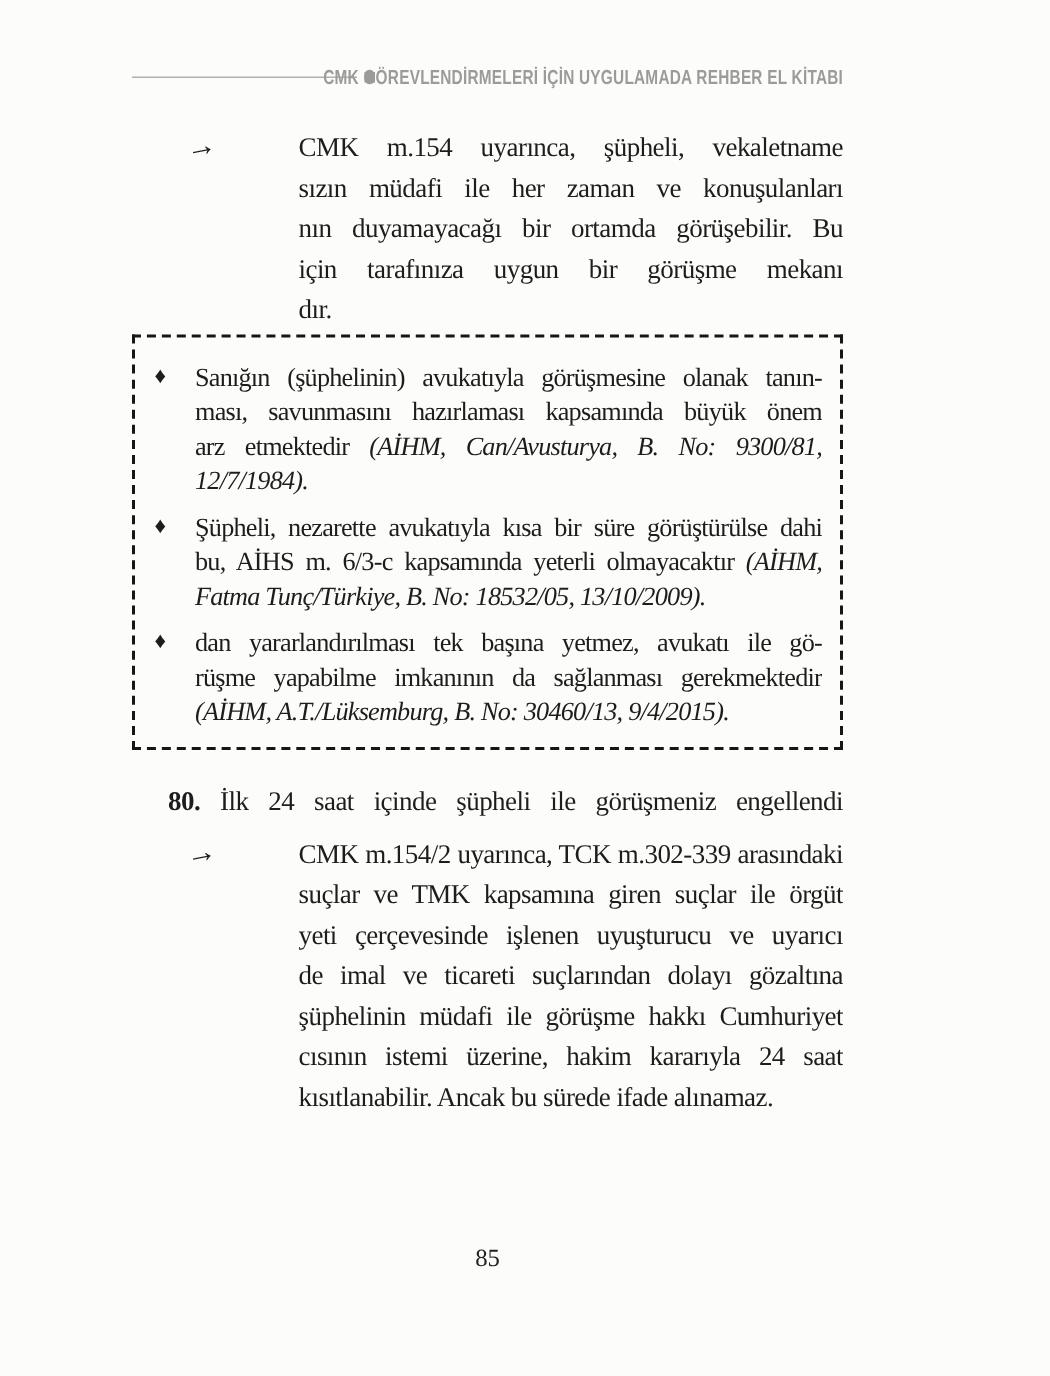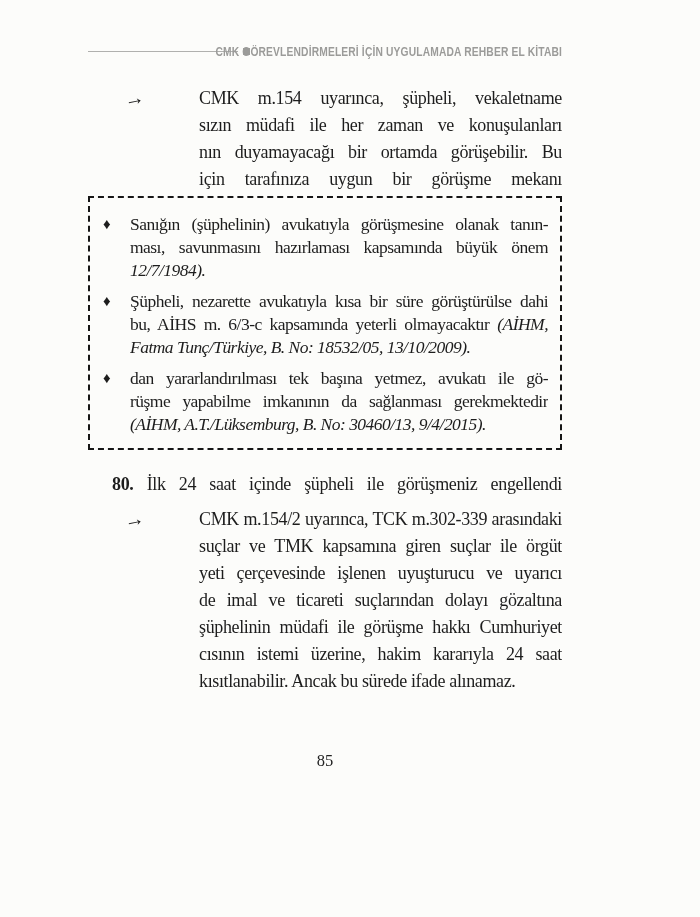--- a/index.html
+++ b/index.html
@@ -66,21 +66,21 @@
   }
   .box-line.last { text-align: left; text-align-last: auto; }
 
   
   .question { margin-top: 21px; }
   .question .indent { padding-left: 24px; }
 
   .answer { margin-top: 8px; }
 
   
-  .page-footer { margin-top: 56px; text-align: center; font-size: 16.5px; color: #222; }
+  .page-footer { margin-top: 84px; text-align: center; font-size: 16.5px; color: #222; }
 </style>
 </head>
 <body>
 
 <div class="page">
 
   <div class="running-header">
     <div class="header-rule"></div>
     <div class="header-square"></div>
     <div class="header-title">CMK GÖREVLENDİRMELERİ İÇİN UYGULAMADA REHBER EL KİTABI</div>
@@ -88,30 +88,32 @@
 
   <div class="arrow-item">
     <div class="arrow-marker">
       <span class="arrow-glyph">→</span>
     </div>
     <div class="text-col">
       <div class="serif-line">CMK m.154 uyarınca, şüpheli, vekaletname aranmak-</div>
       <div class="serif-line">sızın müdafi ile her zaman ve konuşulanları başkaları-</div>
       <div class="serif-line">nın duyamayacağı bir ortamda görüşebilir. Bu görüşme</div>
       <div class="serif-line">için tarafınıza uygun bir görüşme mekanı sağlanmalı-</div>
+      <div class="serif-line last">dır.</div>
     </div>
   </div>
 
   <div class="citation-box">
 
     <div class="box-item">
       <div class="diamond-marker">♦</div>
       <div class="text-col">
         <div class="box-line"><span>Sanığın (şüphelinin) avukatıyla görüşmesine olanak tanın-</span></div>
         <div class="box-line"><span>ması, savunmasını hazırlaması kapsamında büyük önem</span></div>
+        <div class="box-line"><span>arz etmektedir </span><span class="ital">(AİHM, Can/Avusturya, B. No: 9300/81,</span></div>
         <div class="box-line last"><span class="ital">12/7/1984).</span></div>
       </div>
     </div>
 
     <div class="box-item">
       <div class="diamond-marker">♦</div>
       <div class="text-col">
         <div class="box-line"><span>Şüpheli, nezarette avukatıyla kısa bir süre görüştürülse dahi</span></div>
         <div class="box-line"><span>bu, AİHS m. 6/3-c kapsamında yeterli olmayacaktır </span><span class="ital">(AİHM,</span></div>
         <div class="box-line last"><span class="ital">Fatma Tunç/Türkiye, B. No: 18532/05, 13/10/2009).</span></div>

